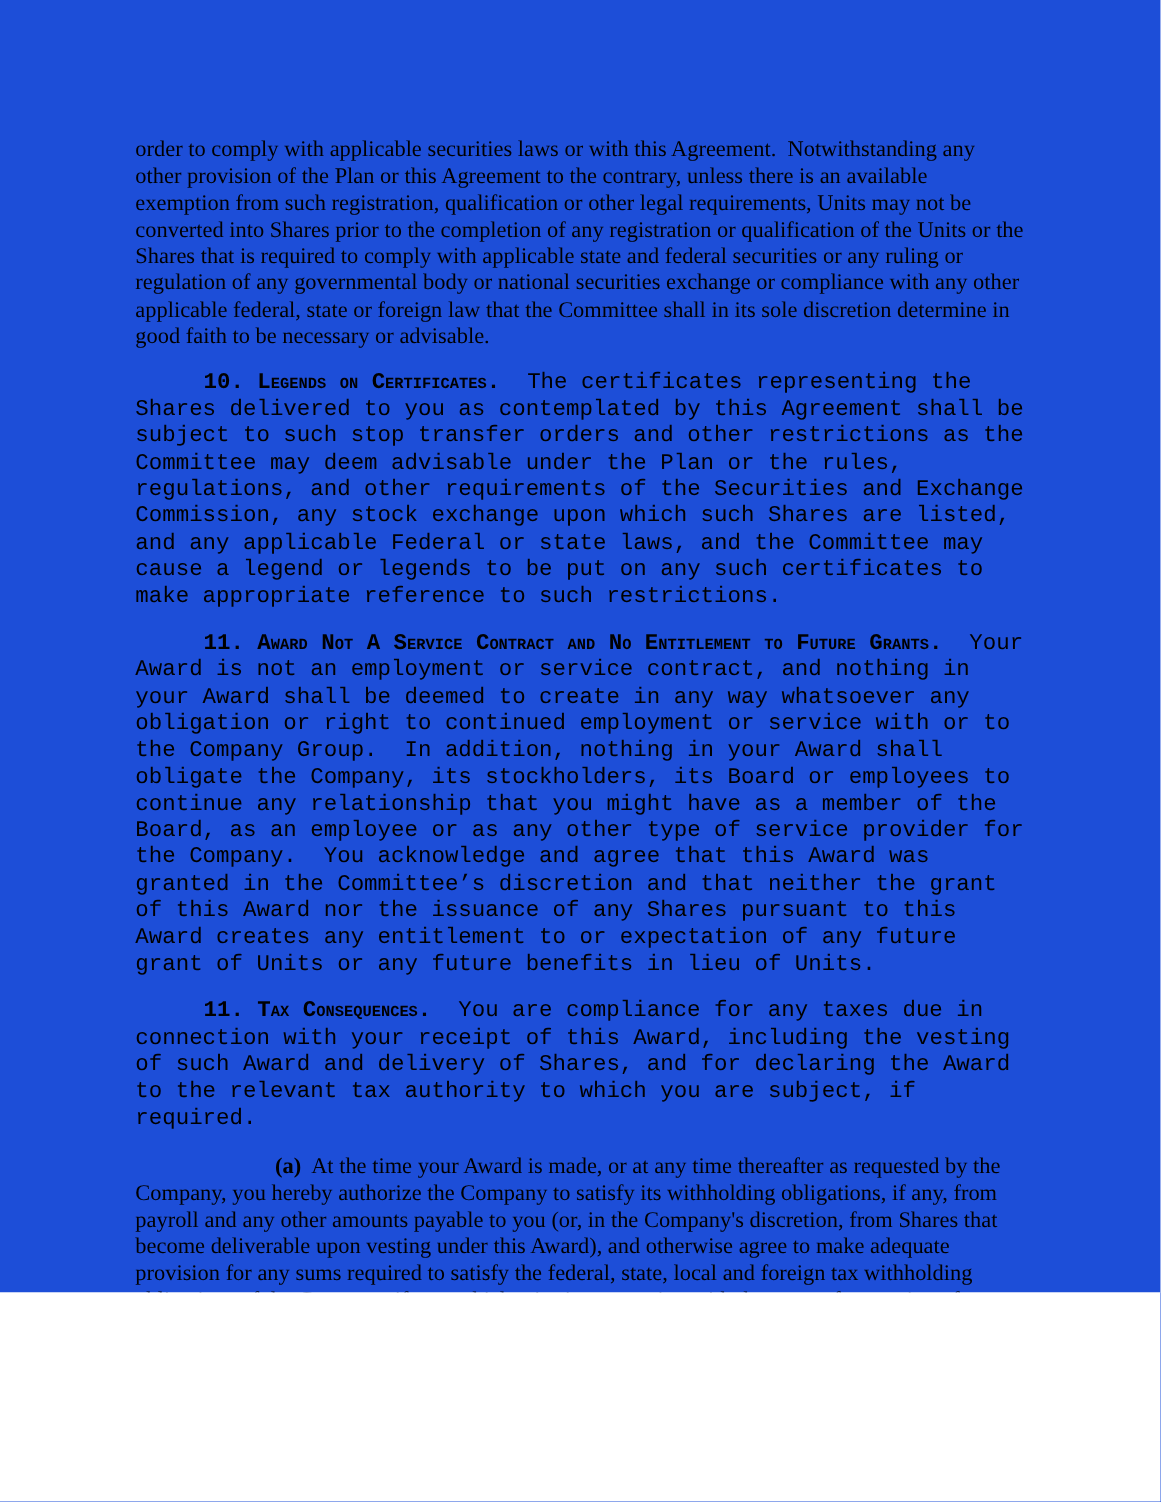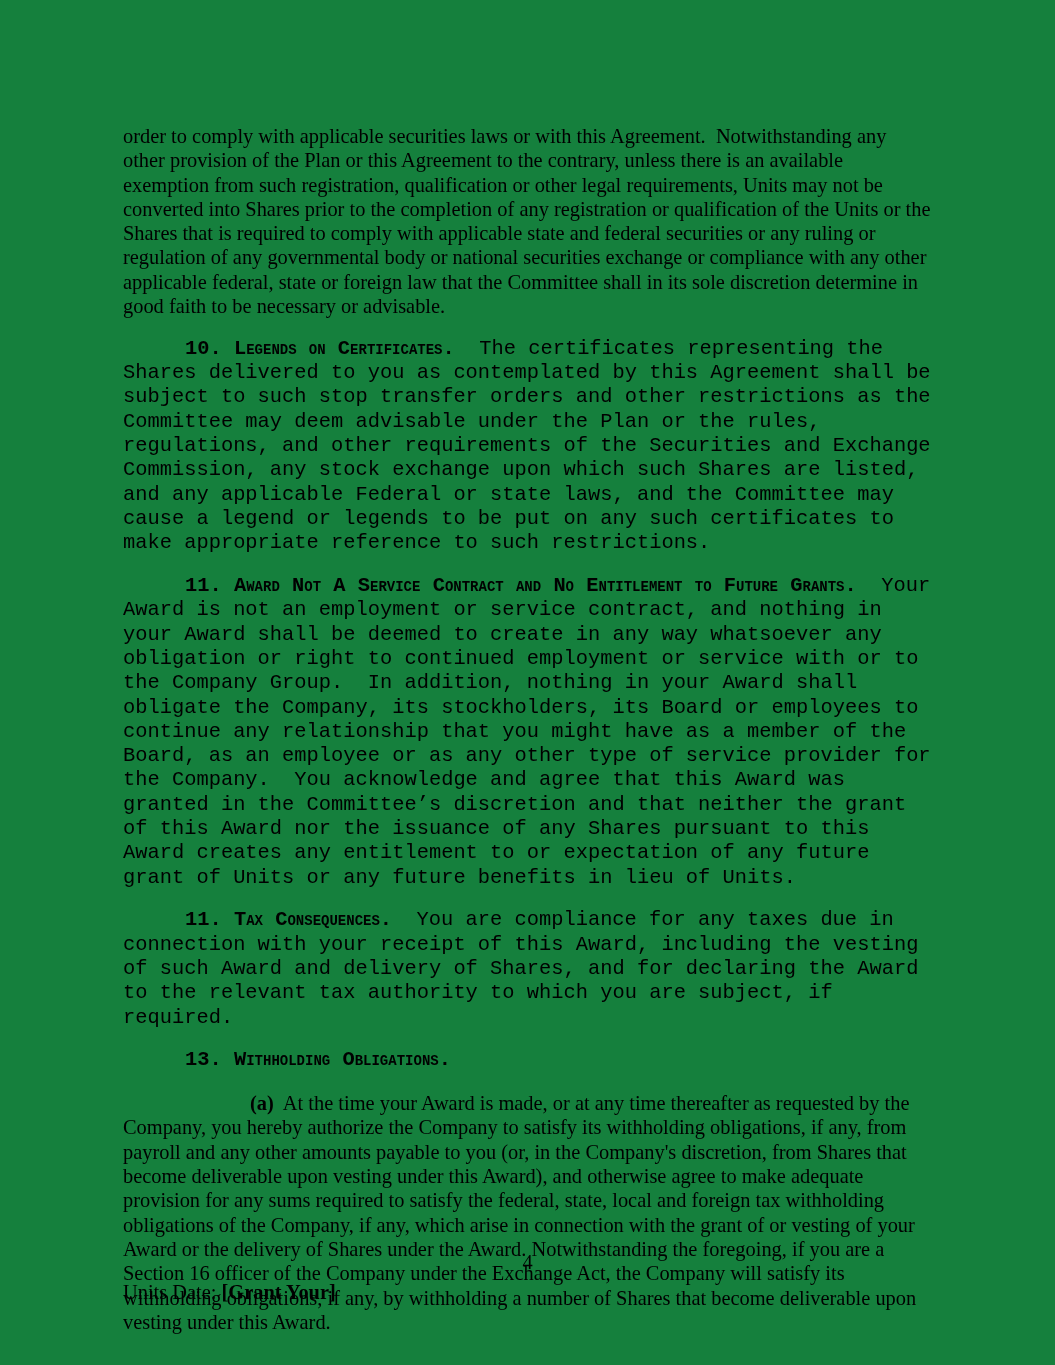--- a/index.html
+++ b/index.html
@@ -3,22 +3,22 @@
 <meta charset="utf-8">
 <style>
   html, body {
     margin: 0;
     padding: 0;
     background: #ffffff;
   }
   .page {
     position: relative;
     width: 1055px;
-    height: 1365px;
-    background: #15803d;
+    height: 1175px;
+    background: #1d4ed8;
     font-family: "Liberation Serif", "DejaVu Serif", serif;
     color: #000000;
     overflow: hidden;
   }
   .content {
     position: absolute;
     left: 123px;
     top: 124px;
     width: 809px;
   }
@@ -60,21 +60,20 @@
   <div class="content">
 
     <p class="para">order to comply with applicable securities laws or with this Agreement.  Notwithstanding any other provision of the Plan or this Agreement to the contrary, unless there is an available exemption from such registration, qualification or other legal requirements, Units may not be converted into Shares prior to the completion of any registration or qualification of the Units or the Shares that is required to comply with applicable state and federal securities or any ruling or regulation of any governmental body or national securities exchange or compliance with any other applicable federal, state or foreign law that the Committee shall in its sole discretion determine in good faith to be necessary or advisable.</p>
 
     <p class="para indent1"><span class="sec-heading">10. Legends on Certificates.</span><span>  The certificates representing the Shares delivered to you as contemplated by this Agreement shall be subject to such stop transfer orders and other restrictions as the Committee may deem advisable under the Plan or the rules, regulations, and other requirements of the Securities and Exchange Commission, any stock exchange upon which such Shares are listed, and any applicable Federal or state laws, and the Committee may cause a legend or legends to be put on any such certificates to make appropriate reference to such restrictions.</span></p>
 
     <p class="para indent1"><span class="sec-heading">11. Award Not A Service Contract and No Entitlement to Future Grants.</span><span>  Your Award is not an employment or service contract, and nothing in your Award shall be deemed to create in any way whatsoever any obligation or right to continued employment or service with or to the Company Group.  In addition, nothing in your Award shall obligate the Company, its stockholders, its Board or employees to continue any relationship that you might have as a member of the Board, as an employee or as any other type of service provider for the Company.  You acknowledge and agree that this Award was granted in the Committee’s discretion and that neither the grant of this Award nor the issuance of any Shares pursuant to this Award creates any entitlement to or expectation of any future grant of Units or any future benefits in lieu of Units.</span></p>
 
     <p class="para indent1"><span class="sec-heading">11. Tax Consequences.</span><span>  You are compliance for any taxes due in connection with your receipt of this Award, including the vesting of such Award and delivery of Shares, and for declaring the Award to the relevant tax authority to which you are subject, if required.</span></p>
 
-    <p class="para indent1"><span class="sec-heading">13. Withholding Obligations.</span></p>
 
     <p class="para indent2"><span class="bold">(a)</span><span>  At the time your Award is made, or at any time thereafter as requested by the Company, you hereby authorize the Company to satisfy its withholding obligations, if any, from payroll and any other amounts payable to you (or, in the Company's discretion, from Shares that become deliverable upon vesting under this Award), and otherwise agree to make adequate provision for any sums required to satisfy the federal, state, local and foreign tax withholding obligations of the Company, if any, which arise in connection with the grant of or vesting of your Award or the delivery of Shares under the Award. Notwithstanding the foregoing, if you are a Section 16 officer of the Company under the Exchange Act, the Company will satisfy its withholding obligations, if any, by withholding a number of Shares that become deliverable upon vesting under this Award.</span></p>
 
   </div>
 
   <div class="page-number">4</div>
 
   <div class="grant-date"><span>Units Date:</span> <span class="bold">[Grant Your]</span></div>
 </div>
 

